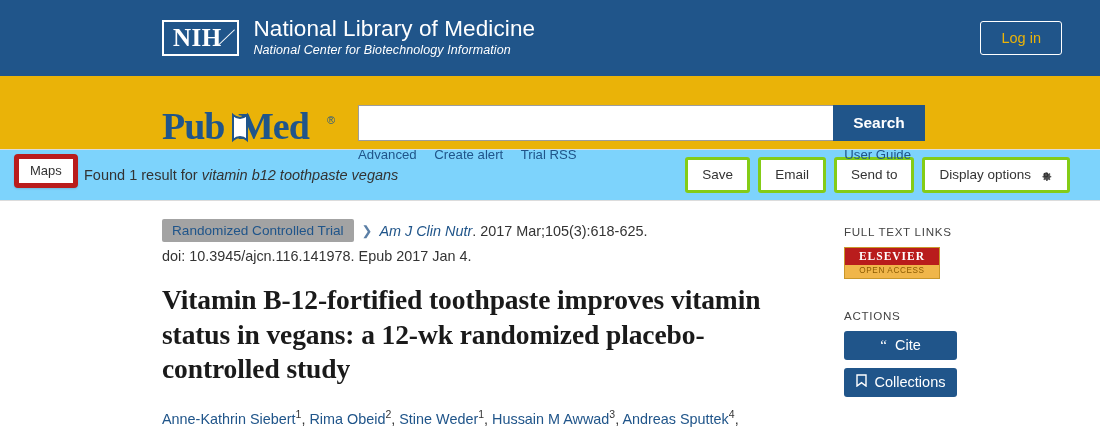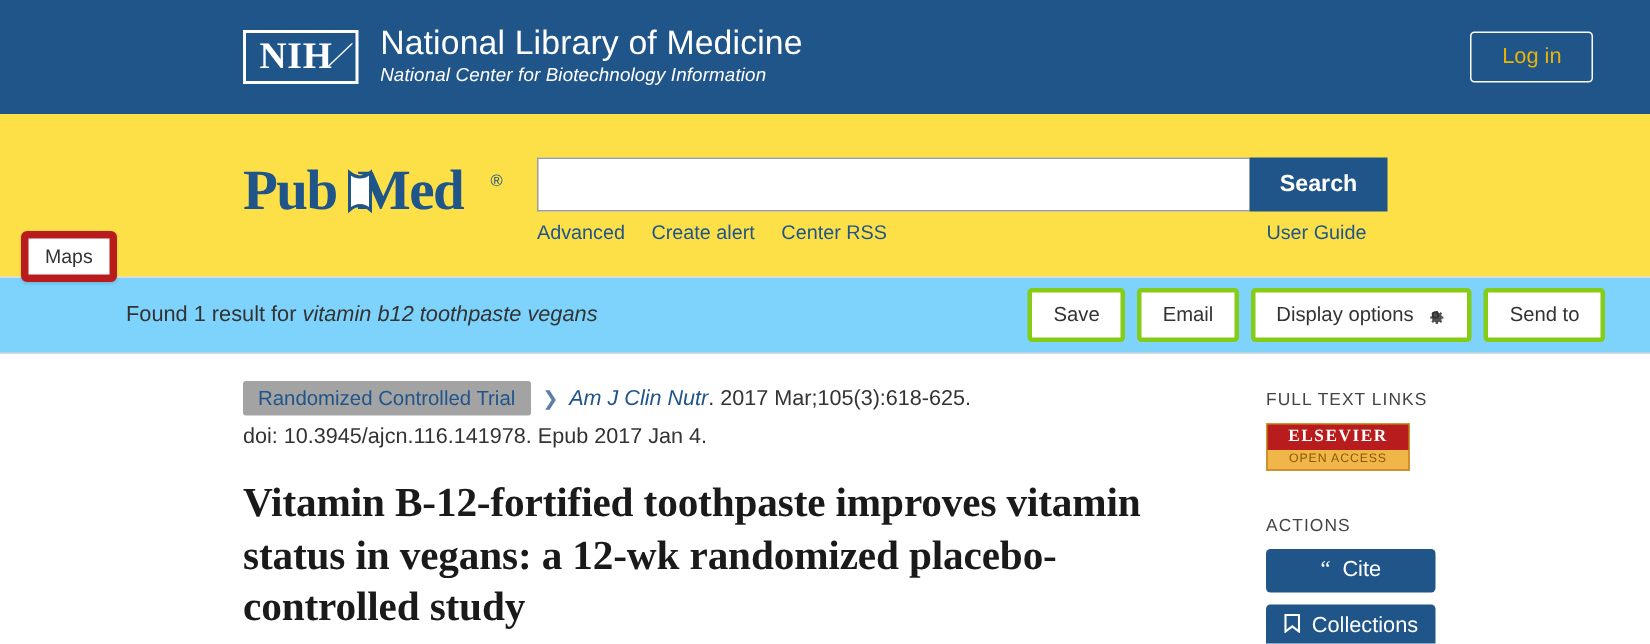--- a/index.html
+++ b/index.html
@@ -67,23 +67,23 @@
     background: transparent;
     font-size: 14.5px;
     padding: 8px 20px;
     border-radius: 3px;
     cursor: pointer;
     font-family: "Liberation Sans", sans-serif;
   }
 
   
   .pm-bar {
-    background: #fde047;
+    background: #eab308;
     border-bottom: 1px solid #dcdcdc;
-    height: 109px;
+    height: 74px;
     position: relative;
   }
   .pm-inner {
     display: flex;
     align-items: flex-start;
     padding-left: 162px;
     padding-top: 14px;
     position: relative;
   }
   .pm-logo {
@@ -340,49 +340,49 @@
 
     <div class="search-col">
       <div class="search-row">
         <input class="search-input" type="text" value="" placeholder="" style="">
         <button class="search-btn">Search</button>
       </div>
       <div class="search-links-row">
         <div class="search-links">
           <a href="#">Advanced</a>
           <a href="#">Create alert</a>
-          <a href="#">Center RSS</a>
+          <a href="#">Trial RSS</a>
         </div>
         <div class="search-links">
           <a href="#">User Guide</a>
         </div>
       </div>
     </div>
   </div>
 
   <div class="maps-tab">Maps</div>
 </div>
 
 <div class="results-bar">
   <div class="found-text">
     <span>Found 1 result for </span><em>vitamin b12 toothpaste vegans</em>
   </div>
   <div class="results-actions">
     <button class="rbtn">Save</button>
     <button class="rbtn">Email</button>
+    <button class="rbtn">Send to</button>
     <button class="rbtn display-options">
       <span>Display options</span>
       <span class="gear">
         <svg width="14" height="14" viewBox="0 0 16 16">
           <path fill="#333" d="M8 5.2a2.8 2.8 0 100 5.6 2.8 2.8 0 000-5.6zm0 4.2a1.4 1.4 0 110-2.8 1.4 1.4 0 010 2.8z"></path>
           <path fill="#333" d="M14 9.1l-1.3-.2a4.8 4.8 0 00-.4-1l.8-1-1.1-1.1-1 .8a4.8 4.8 0 00-1-.4L9.8 5H8.2l-.2 1.2a4.8 4.8 0 00-1 .4l-1-.8-1.1 1.1.8 1a4.8 4.8 0 00-.4 1L4 9.1v1.6l1.3.2c.1.35.23.68.4 1l-.8 1 1.1 1.1 1-.8c.32.17.65.3 1 .4l.2 1.3h1.6l.2-1.3c.35-.1.68-.23 1-.4l1 .8 1.1-1.1-.8-1c.17-.32.3-.65.4-1l1.3-.2V9.1z" opacity="0.85"></path>
         </svg>
       </span>
     </button>
-    <button class="rbtn">Send to</button>
   </div>
 </div>
 
 <div class="content">
   <div class="article">
 
     <div class="meta-line">
       <span class="pub-type">Randomized Controlled Trial</span>
       <span class="chev">❯</span>
       <a class="journal" href="#">Am J Clin Nutr</a>

